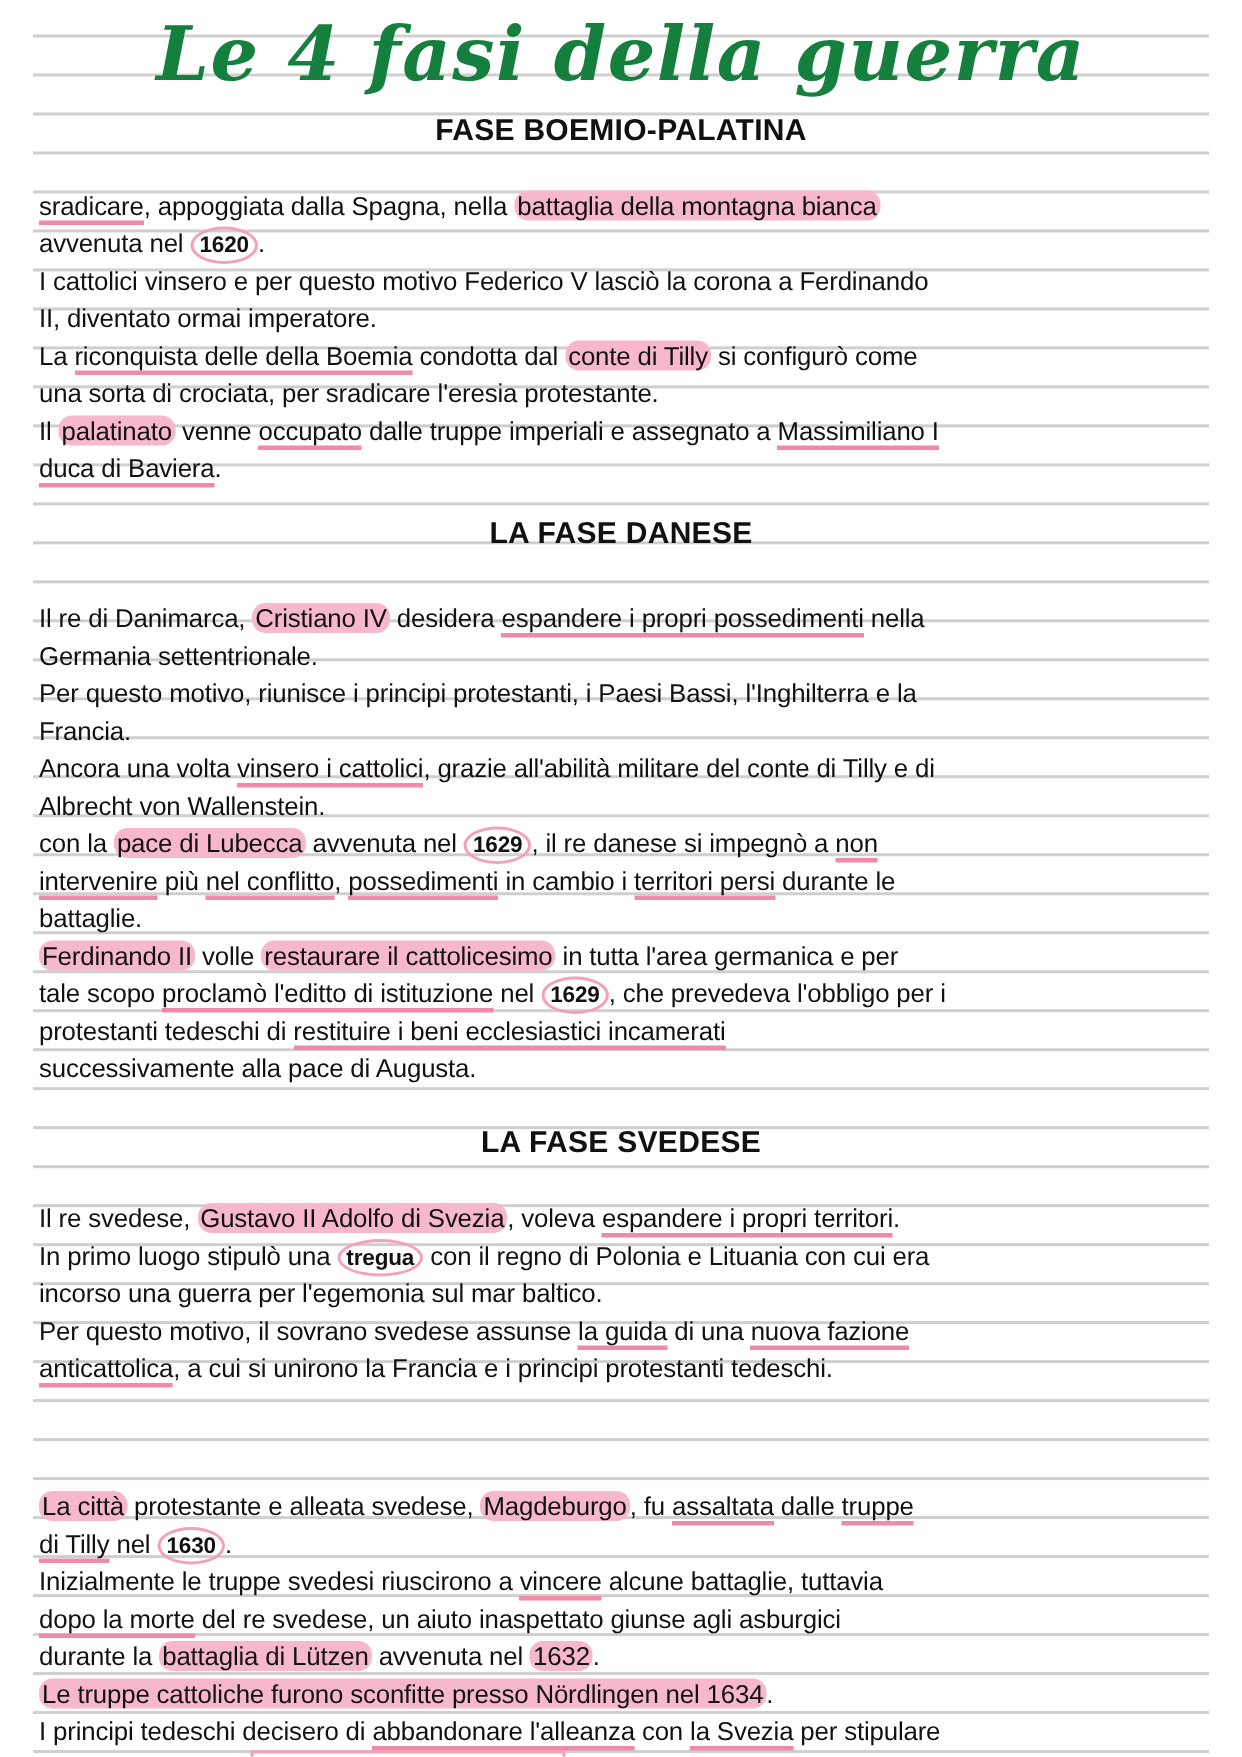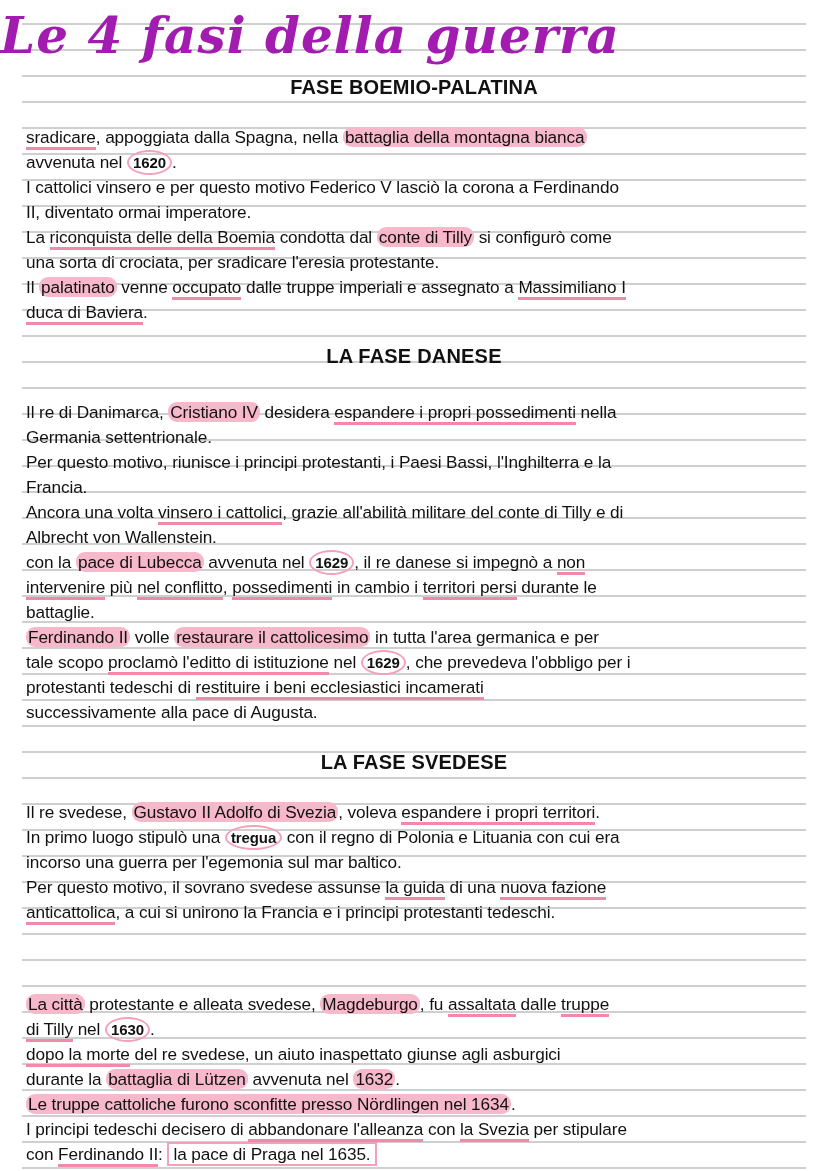--- a/index.html
+++ b/index.html
@@ -1,23 +1,23 @@
 <!DOCTYPE html>
 <html><head>
 <meta charset="utf-8">
 <style>
   html,body{margin:0;padding:0;background:#fff;}
   body{width:828px;height:1171px;position:relative;overflow:hidden;
        font-family:"DejaVu Sans",sans-serif;color:#111;}
   .ruled{position:absolute;left:22px;width:784px;top:0;height:1171px;
     background-image:repeating-linear-gradient(to bottom, transparent 0, transparent 24px, #cfcfcf 24px, #cfcfcf 26px);
     background-position:0 -1px;}
-  .title{position:absolute;left:0;right:0;top:6px;
+  .title{position:absolute;left:0;right:0;top:6px;text-align:center;
     font-family:"DejaVu Serif",serif;font-style:italic;font-weight:bold;
-    font-size:50px;color:#a21caf;letter-spacing:1px;line-height:60px;}
+    font-size:50px;color:#15803d;letter-spacing:1px;line-height:60px;}
   .section-title{position:absolute;left:22px;width:784px;text-align:center;
     font-family:"Liberation Sans",sans-serif;font-weight:bold;font-size:20px;
     line-height:25px;letter-spacing:0.2px;}
   .para{position:absolute;left:26px;width:786px;font-family:"Liberation Sans",sans-serif;
     font-size:17.2px;line-height:25px;letter-spacing:-0.1px;}
   .line{height:25px;white-space:nowrap;display:block;}
   .hl{background:#f7b8cb;border-radius:9px;padding:0 2px;font-weight:normal;}
   .ul{border-bottom:3px solid #f08aa8;padding-bottom:0;}
   .circ{border:2.5px solid #f4a0b8;border-radius:50%;padding:2px 4px;font-weight:bold;font-size:15px;}
   .box{border:2.5px solid #f4a0b8;padding:0 4px;}
@@ -62,18 +62,19 @@
 <div class="para" style="top:800px">
     <span class="line">Il re svedese, <span class="hl">Gustavo II Adolfo di Svezia</span>, voleva <span class="ul">espandere i propri territori</span>.</span>
     <span class="line">In primo luogo stipulò una <span class="circ">tregua</span> con il regno di Polonia e Lituania con cui era</span>
     <span class="line">incorso una guerra per l'egemonia sul mar baltico.</span>
     <span class="line">Per questo motivo, il sovrano svedese assunse <span class="ul">la guida</span> di una <span class="ul">nuova fazione</span></span>
     <span class="line"><span class="ul">anticattolica</span>, a cui si unirono la Francia e i principi protestanti tedeschi.</span>
   </div>
 <div class="para" style="top:992px">
     <span class="line"><span class="hl">La città</span> protestante e alleata svedese, <span class="hl">Magdeburgo</span>, fu <span class="ul">assaltata</span> dalle <span class="ul">truppe</span></span>
     <span class="line"><span class="ul">di Tilly</span> nel <span class="circ">1630</span>.</span>
+    <span class="line">Inizialmente le truppe svedesi riuscirono a <span class="ul">vincere</span> alcune battaglie, tuttavia</span>
     <span class="line"><span class="ul">dopo la morte</span> del re svedese, un aiuto inaspettato giunse agli asburgici</span>
     <span class="line">durante la <span class="hl">battaglia di Lützen</span> avvenuta nel <span class="hl">1632</span>.</span>
     <span class="line"><span class="hl">Le truppe cattoliche furono sconfitte presso Nördlingen nel 1634</span>.</span>
     <span class="line">I principi tedeschi decisero di <span class="ul">abbandonare l'alleanza</span> con <span class="ul">la Svezia</span> per stipulare</span>
     <span class="line">con <span class="ul">Ferdinando II</span>: <span class="box">la pace di Praga nel 1635.</span></span>
   </div>
 
 </body></html>

